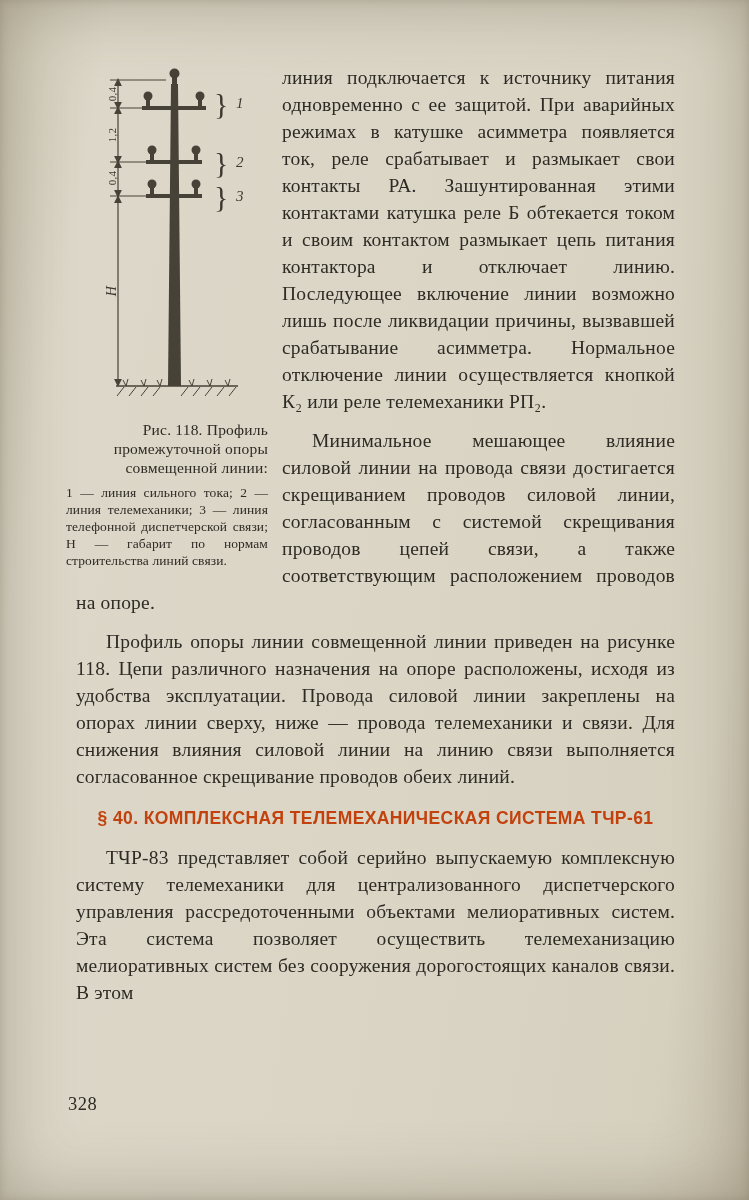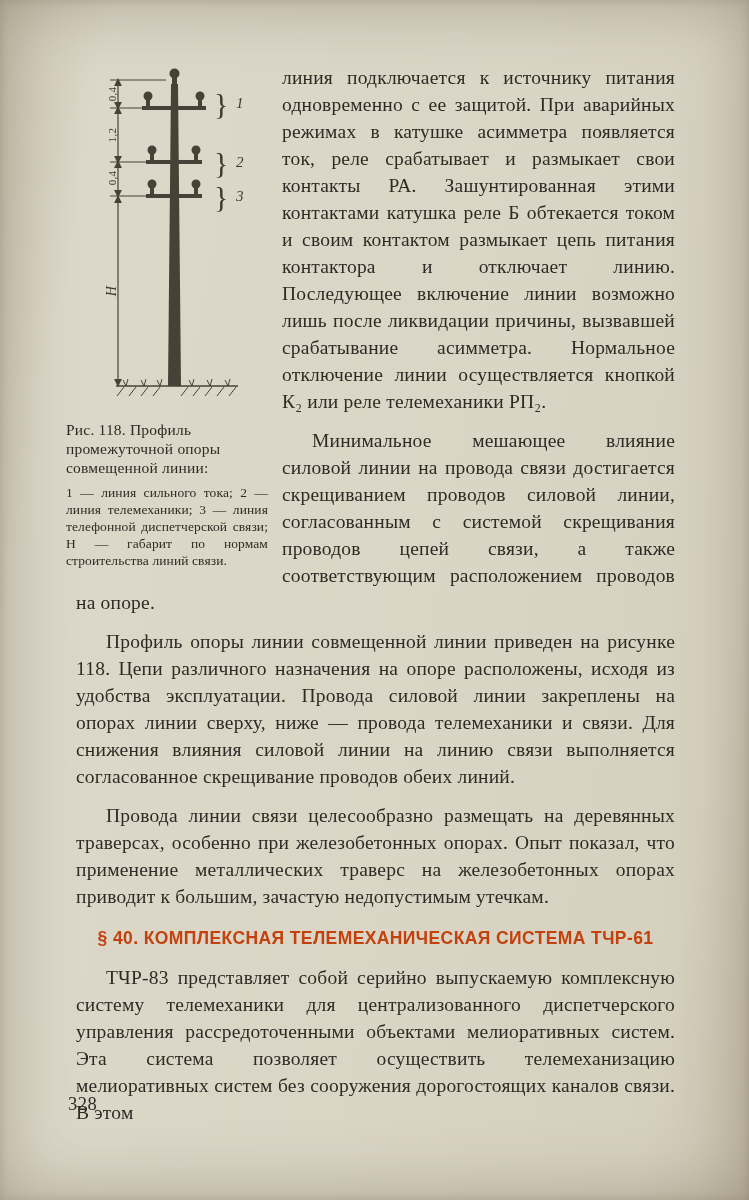--- a/index.html
+++ b/index.html
@@ -31,21 +31,21 @@
   .indent{text-indent:30px;}
   .figure{
     float:left;
     width:206px;
     margin:2px 12px 10px 0;
   }
   .figure svg{display:block;margin-left:4px;}
   .fig-caption{
     font-size:15.5px;
     line-height:19px;
-    text-align:left;
+    text-align:right;
     margin:10px 2px 0 2px;
     letter-spacing:.2px;
   }
   .fig-legend{
     font-size:13.5px;
     line-height:17px;
     text-align:justify;
     margin:7px 2px 8px 2px;
     letter-spacing:.1px;
   }
@@ -167,21 +167,20 @@
         </g>
       </svg>
 
       <div class="fig-caption">Рис. 118. Профиль промежуточной опоры совмещенной линии:</div>
       <div class="fig-legend">1 — линия сильного тока; 2 — линия телемеханики; 3 — линия телефонной диспетчерской связи; Н — габарит по нормам строительства линий связи.</div>
     </div>
 
     <p>линия подключается к источнику питания одновременно с ее защитой. При аварийных режимах в катушке асимметра появляется ток, реле срабатывает и размыкает свои контакты РА. Зашунтированная этими контактами катушка реле Б обтекается током и своим контактом размыкает цепь питания контактора и отключает линию. Последующее включение линии возможно лишь после ликвидации причины, вызвавшей срабатывание асимметра. Нормальное отключение линии осуществляется кнопкой К₂ или реле телемеханики РП₂.</p>
     <p class="indent">Минимальное мешающее влияние силовой линии на провода связи достигается скрещиванием проводов силовой линии, согласованным с системой скрещивания проводов цепей связи, а также соответствующим расположением проводов на опоре.</p>
     <p class="indent">Профиль опоры линии совмещенной линии приведен на рисунке 118. Цепи различного назначения на опоре расположены, исходя из удобства эксплуатации. Провода силовой линии закреплены на опорах линии сверху, ниже — провода телемеханики и связи. Для снижения влияния силовой линии на линию связи выполняется согласованное скрещивание проводов обеих линий.</p>
-    <p class="indent">Провода линии связи целесообразно размещать на деревянных траверсах, особенно при железобетонных опорах. Опыт показал, что применение металлических траверс на железобетонных опорах приводит к большим, зачастую недопустимым утечкам.</p>
 
     <div class="section-heading">
       <div>§ 40. КОМПЛЕКСНАЯ ТЕЛЕМЕХАНИЧЕСКАЯ СИСТЕМА ТЧР-61</div>
     </div>
 
     <p class="indent">ТЧР-83 представляет собой серийно выпускаемую комплексную систему телемеханики для централизованного диспетчерского управления рассредоточенными объектами мелиоративных систем. Эта система позволяет осуществить телемеханизацию мелиоративных систем без сооружения дорогостоящих каналов связи. В этом</p>
   </div>
 
 </div>
 

